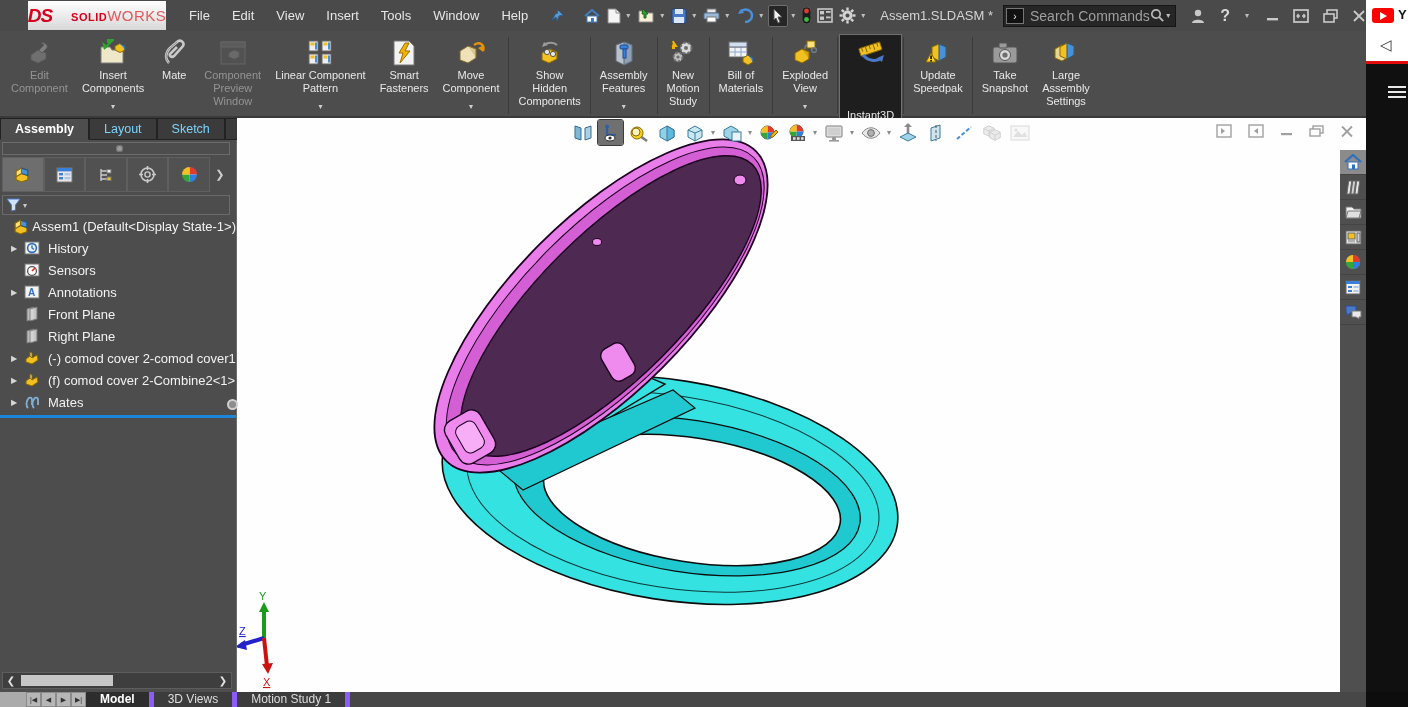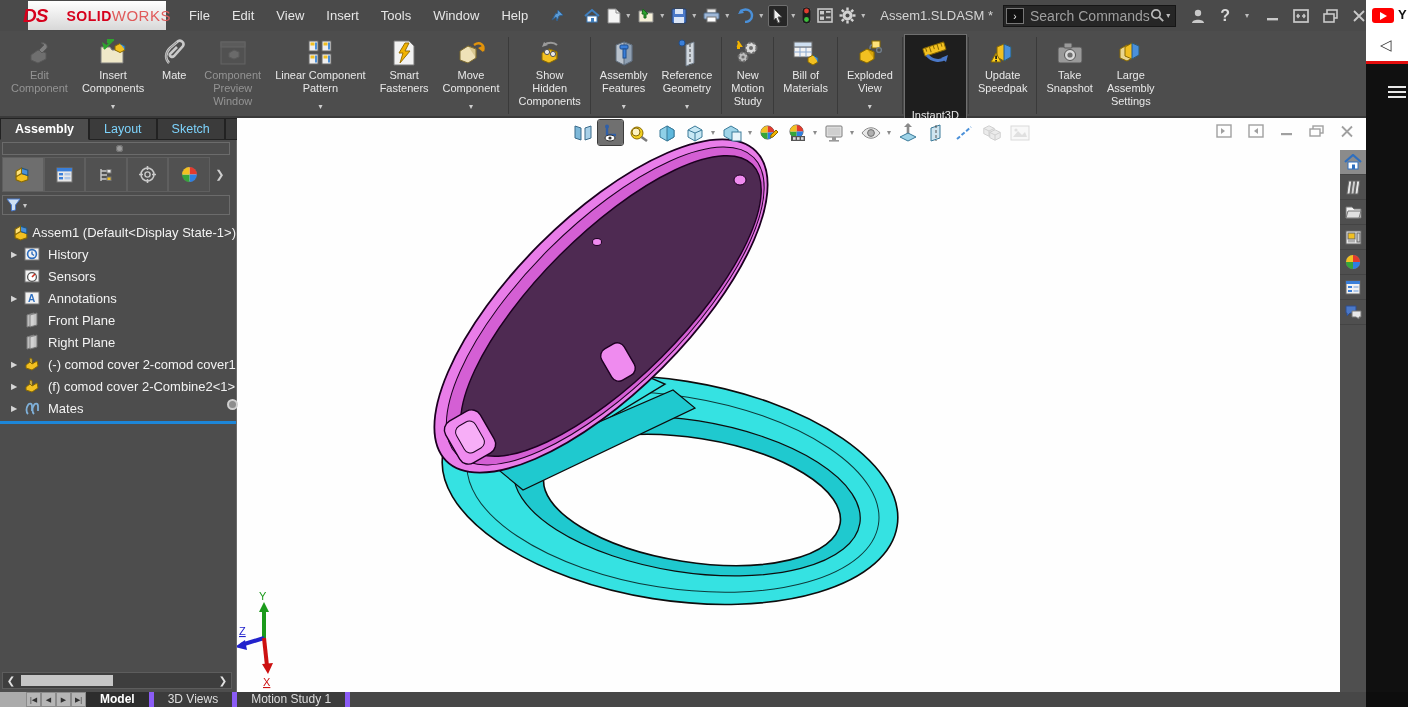--- a/index.html
+++ b/index.html
@@ -6,21 +6,21 @@
   html,body { background:#222; }
   .screen { position:relative; width:1408px; height:707px; overflow:hidden;
             font-family:"Liberation Sans", sans-serif; background:#fff; }
 
   
   .titlebar { position:absolute; left:0; top:0; width:1366px; height:31px;
               background:#4a4a4a; display:flex; align-items:center; }
   .logo-box { margin-left:28px; width:138px; height:29px; background:linear-gradient(#ffffff,#d8d8d8);
               display:flex; align-items:center; justify-content:center; gap:19px; }
   .logo-ds { color:#d6001c; font-weight:bold; font-style:italic; font-size:19px; letter-spacing:-1px; }
-  .logo-solid { color:#d6001c; font-weight:bold; font-size:14px; letter-spacing:.5px; }
+  .logo-solid { color:#d6001c; font-weight:bold; font-size:11px; letter-spacing:.5px; }
   .logo-works { color:#e05a5a; font-size:15px; letter-spacing:.5px; }
   .menus { display:flex; margin-left:12px; }
   .menu-item { color:#e6e6e6; font-size:13px; padding:0 11px; line-height:31px; cursor:default; }
   .pin { margin:0 10px; }
   .qbar { display:flex; align-items:center; gap:2px; margin-left:6px; }
   .qbtn { display:flex; align-items:center; padding:2px 2px; border-radius:2px; }
   .qbtn.pressed { background:#262626; border:1px solid #6e6e6e; }
   .qdrop { color:#bdbdbd; font-size:8px; margin:0 3px 0 1px; }
   .doc-title { color:#d4d4d4; font-size:13px; margin:0 10px 0 12px; white-space:nowrap; }
   .searchbox { display:flex; align-items:center; width:200px; height:22px; background:#262626;
@@ -54,21 +54,21 @@
             border-right:1px solid #6b6b6b; }
   .splitbar { height:13px; border:1px solid #6b6b6b; margin:2px 6px 2px 2px; position:relative; }
   .splitdot { position:absolute; left:50%; top:2px; width:7px; height:7px; border-radius:50%;
               background:#9b9b9b; box-shadow:inset 0 0 0 1px #6f6f6f; }
   .ptabs { display:flex; height:35px; margin:2px 6px 0 2px; }
   .ptab { flex:1; border:1px solid #5f5f5f; display:flex; align-items:center; justify-content:center; background:#515151; }
   .ptab.active { background:#6e6e6e; }
   .ptab.chev { flex:0 0 20px; color:#cfcfcf; font-size:11px; background:none; border-color:transparent; }
   .filterrow { height:20px; border:1px solid #6b6b6b; margin:3px 6px 0 2px; display:flex; align-items:center; padding-left:3px; }
   .fdrop { color:#c9c9c9; font-size:8px; margin-left:2px; }
-  .tree { margin-top:6px; }
+  .tree { }
   .trow { display:flex; align-items:center; height:22px; }
   .twist { width:16px; text-align:center; color:#d6d6d6; font-size:8px; }
   .ticon { width:20px; display:flex; justify-content:center; }
   .tlabel { color:#f2f2f2; font-size:13px; margin-left:6px; white-space:nowrap; }
   .indent { margin-left:6px; }
   .rollback { height:3px; background:#1d86d8; margin-top:2px; }
   .hscroll { position:absolute; left:2px; bottom:3px; width:230px; height:17px; background:#3e3e3e;
              border:1px solid #5d5d5d; display:flex; align-items:center; }
   .harr { width:16px; color:#e2e2e2; font-size:10px; text-align:center; }
   .hthumb { width:92px; height:11px; background:#c6c6c6; margin-left:2px; }
@@ -421,32 +421,20 @@
             <path d="M13 3 L21 6 L21 22 L13 26 Z" fill="#8fa0b3" stroke="#5d6b7a"></path>
             <rect x="9" y="6" width="8" height="4" rx="1" fill="#3a7fd9" stroke="#1f4f8f"></rect>
             <rect x="12" y="10" width="3" height="9" fill="#3a7fd9" stroke="#1f4f8f"></rect>
           </svg>
       </span>
         <span class="lbl">Assembly
 Features</span>
         <span class="drop"></span>
     </div>
 
-    <div class="rbtn">
-      <span class="ric">
-        <svg width="26" height="28" viewBox="0 0 26 28">
-            <circle cx="8" cy="4" r="3" fill="#3a7fd9" stroke="#1f4f8f"></circle>
-            <path d="M12 6 L20 3 L20 24 L12 27 Z" fill="#cfd6dd" stroke="#707d8a"></path>
-            <line x1="16" y1="5" x2="16" y2="26" stroke="#444" stroke-dasharray="3 2"></line>
-          </svg>
-      </span>
-        <span class="lbl">Reference
-Geometry</span>
-        <span class="drop"></span>
-    </div>
 
     <div class="rsep"></div>
 
     <div class="rbtn">
       <span class="ric">
         <svg width="28" height="28" viewBox="0 0 28 28">
             <circle cx="17" cy="9" r="5.5" fill="#d9d9d9" stroke="#6e6e6e" stroke-width="2" stroke-dasharray="2.5 2"></circle>
             <circle cx="17" cy="9" r="2" fill="#6e6e6e"></circle>
             <circle cx="9" cy="18" r="4.5" fill="#bdbdbd" stroke="#6e6e6e" stroke-width="2" stroke-dasharray="2.5 2"></circle>
             <circle cx="9" cy="18" r="1.6" fill="#6e6e6e"></circle>

